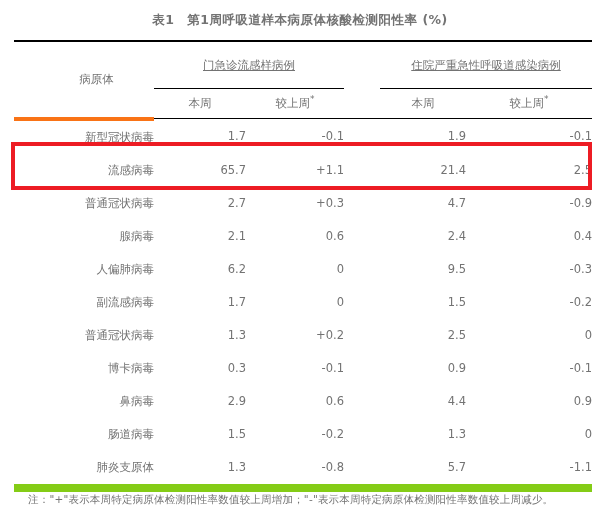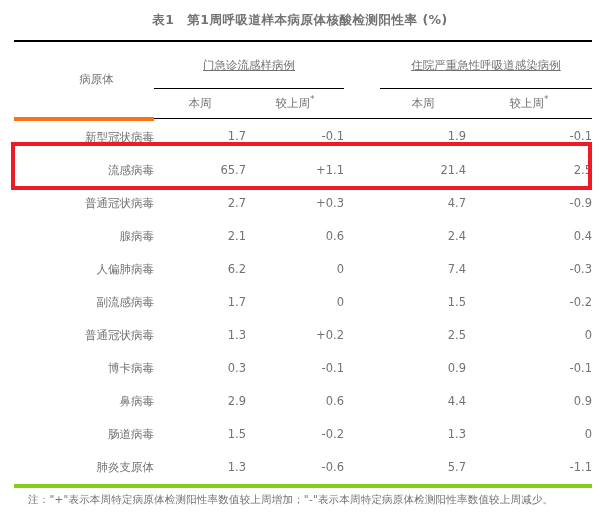--- a/index.html
+++ b/index.html
@@ -75,21 +75,21 @@
     vertical-align: middle;
   }
   tbody td.name {
     text-align: right;
     padding-left: 41px;
   }
   tbody td.num {
     text-align: right;
   }
   tbody tr:last-child td {
-    border-bottom: 4px solid #84cc16;
+    border-bottom: 8px solid #84cc16;
   }
   .highlight-box {
     position: absolute;
     left: 11px;
     top: 142px;
     width: 581px;
     height: 48px;
     box-sizing: border-box;
     border: 4px solid #ed1c24;
     pointer-events: none;
@@ -167,21 +167,21 @@
           <td class="num">0.6</td>
           <td></td>
           <td class="num">2.4</td>
           <td class="num">0.4</td>
         </tr>
         <tr>
           <td class="name">人偏肺病毒</td>
           <td class="num">6.2</td>
           <td class="num">0</td>
           <td></td>
-          <td class="num">7.4</td>
+          <td class="num">9.5</td>
           <td class="num">-0.3</td>
         </tr>
         <tr>
           <td class="name">副流感病毒</td>
           <td class="num">1.7</td>
           <td class="num">0</td>
           <td></td>
           <td class="num">1.5</td>
           <td class="num">-0.2</td>
         </tr>
@@ -213,21 +213,21 @@
           <td class="name">肠道病毒</td>
           <td class="num">1.5</td>
           <td class="num">-0.2</td>
           <td></td>
           <td class="num">1.3</td>
           <td class="num">0</td>
         </tr>
         <tr>
           <td class="name">肺炎支原体</td>
           <td class="num">1.3</td>
-          <td class="num">-0.6</td>
+          <td class="num">-0.8</td>
           <td></td>
           <td class="num">5.7</td>
           <td class="num">-1.1</td>
         </tr>
       </tbody>
     </table>
   </div>
 
   <div class="highlight-box"></div>
 

